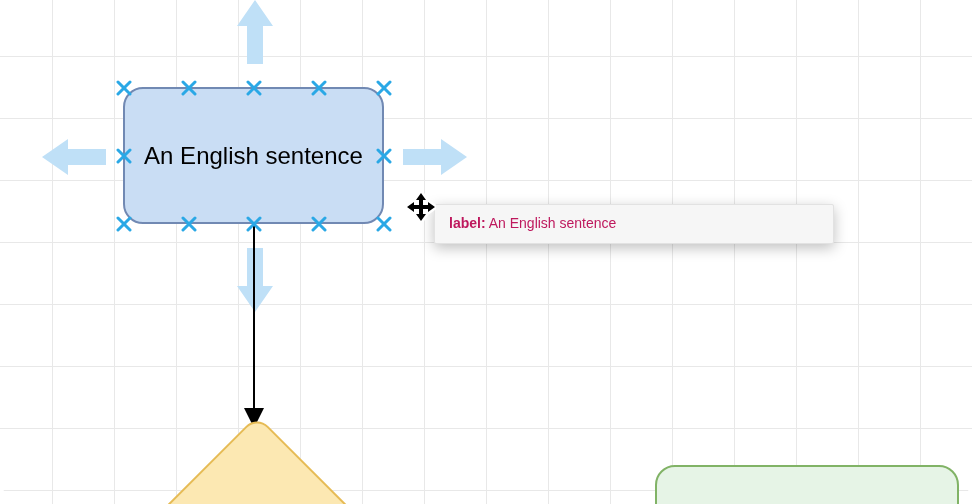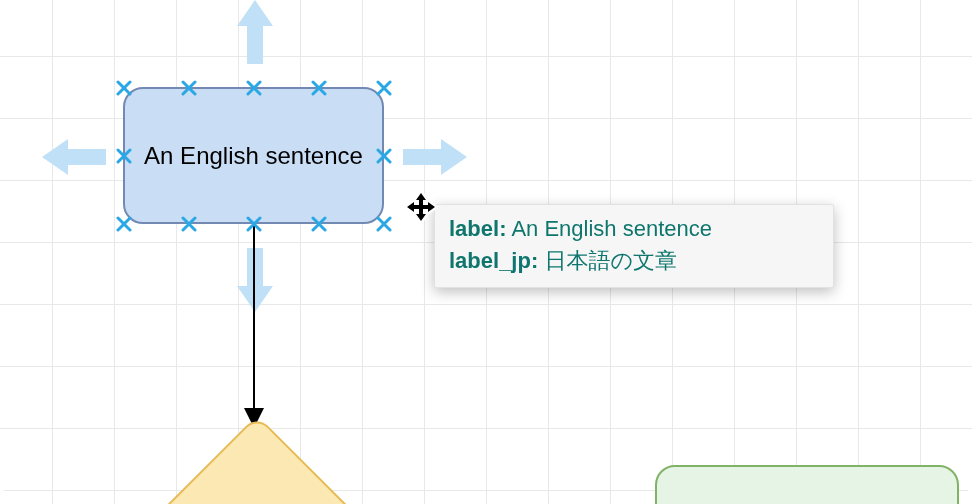--- a/index.html
+++ b/index.html
@@ -43,21 +43,21 @@
   .greenbox{
     position:absolute;left:655px;top:465px;width:300px;height:120px;
     background:#e6f4e6;border:2.5px solid #81b366;border-radius:20px;
   }
   
   .tooltip{
     position:absolute;left:434px;top:204px;min-width:400px;
     background:#f6f6f6;border:1px solid #e2e2e2;border-radius:2px;
     box-shadow:0 4px 14px rgba(0,0,0,0.25);
     padding:8px 14px 10px 14px;box-sizing:border-box;
-    font-size:22px;line-height:1.45;color:#0f766e;
+    font-size:14px;line-height:1.45;color:#be185d;
   }
   .tip-row b{font-weight:700;}
   
   .move-cursor{position:absolute;left:406px;top:192px;width:30px;height:30px;}
   .move-cursor svg{display:block;}
 </style>
 </head>
 <body>
 
 <div class="canvas">
@@ -167,21 +167,20 @@
     </div>
   <div class="handle" style="left:376px;top:216px;">
       <svg width="16" height="16">
         <line x1="2" y1="2" x2="14" y2="14"></line>
         <line x1="14" y1="2" x2="2" y2="14"></line>
       </svg>
     </div>
 
   <div class="tooltip">
     <div class="tip-row"><b>label:</b> <span>An English sentence</span></div>
-    <div class="tip-row"><b>label_jp:</b> <span>日本語の文章</span></div>
   </div>
 
   <div class="move-cursor">
     <svg width="30" height="30" viewBox="0 0 30 30">
       <g stroke="#fff" stroke-width="5" fill="#000" stroke-linejoin="round">
         <path d="M15 1 L20 8 L17 8 L17 13 L22 13 L22 10 L29 15 L22 20 L22 17 L17 17 L17 22 L20 22 L15 29 L10 22 L13 22 L13 17 L8 17 L8 20 L1 15 L8 10 L8 13 L13 13 L13 8 L10 8 Z"></path>
       </g>
       <g fill="#000">
         <path d="M15 1 L20 8 L17 8 L17 13 L22 13 L22 10 L29 15 L22 20 L22 17 L17 17 L17 22 L20 22 L15 29 L10 22 L13 22 L13 17 L8 17 L8 20 L1 15 L8 10 L8 13 L13 13 L13 8 L10 8 Z"></path>
       </g>

